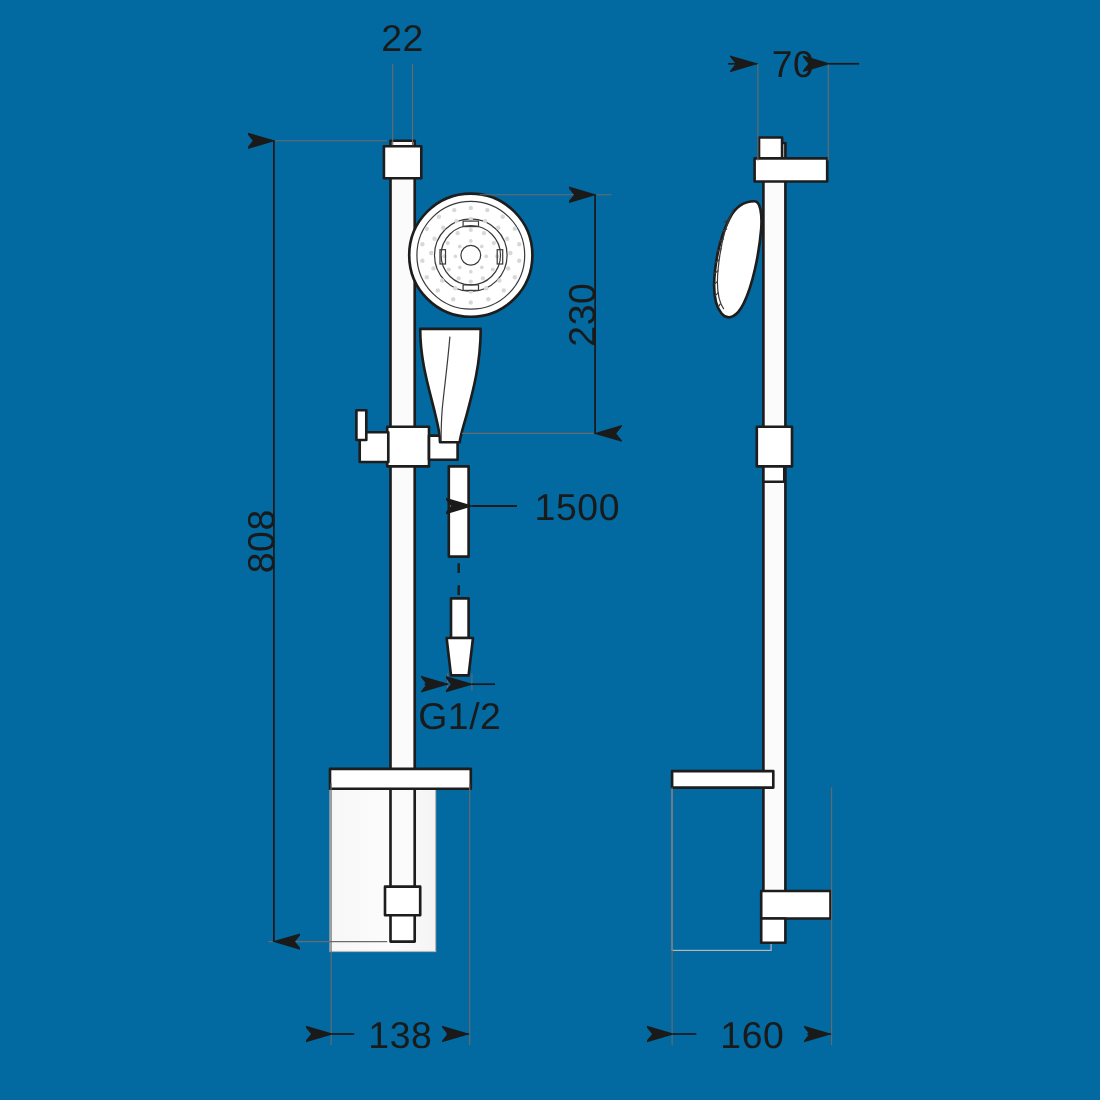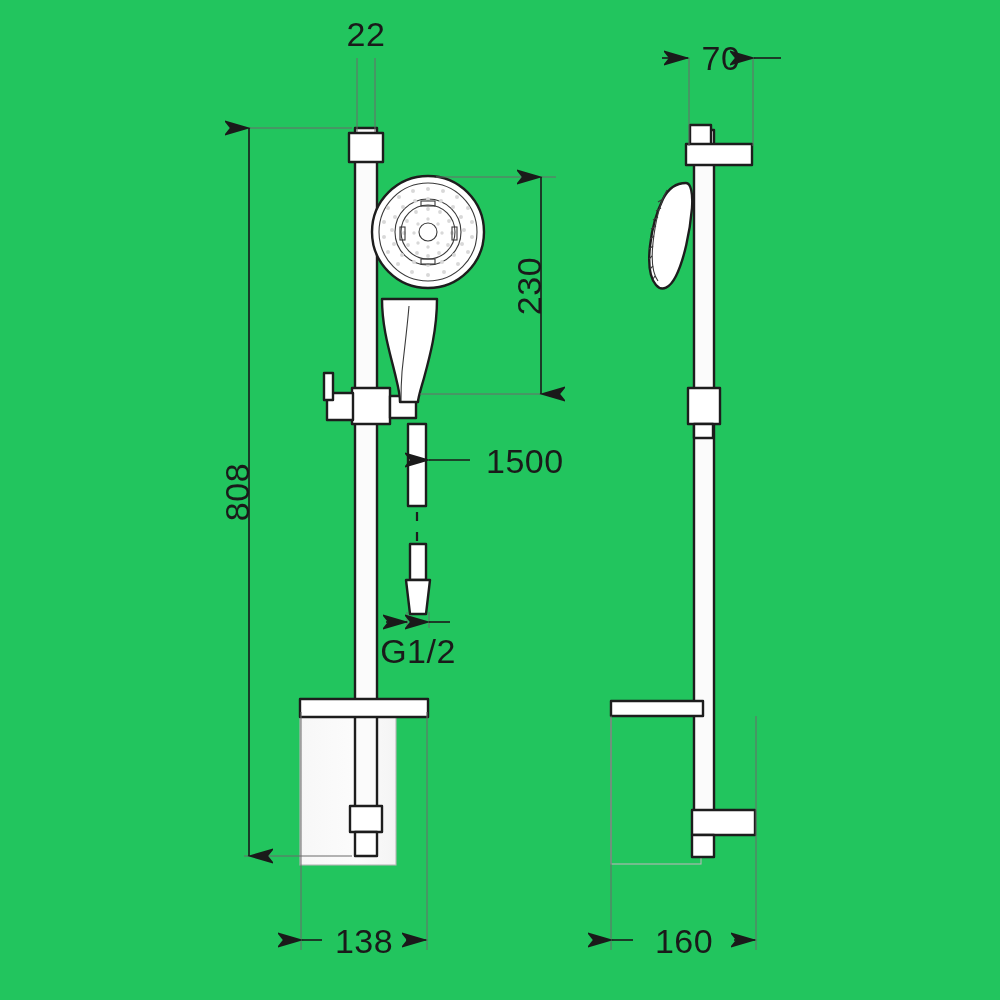--- a/index.html
+++ b/index.html
@@ -10,21 +10,21 @@
   body {
     width: 1000px;
     height: 1000px;
     font-family: "Liberation Sans", sans-serif;
     overflow: hidden;
   }
   #drawing-root {
     position: relative;
     width: 1000px;
     height: 1000px;
-    background: #22c55e;
+    background: #0369a1;
   }
   svg.sheet {
     position: absolute;
     top: 0;
     left: 0;
     width: 1000px;
     height: 1000px;
     display: block;
   }
   .dim-text {

